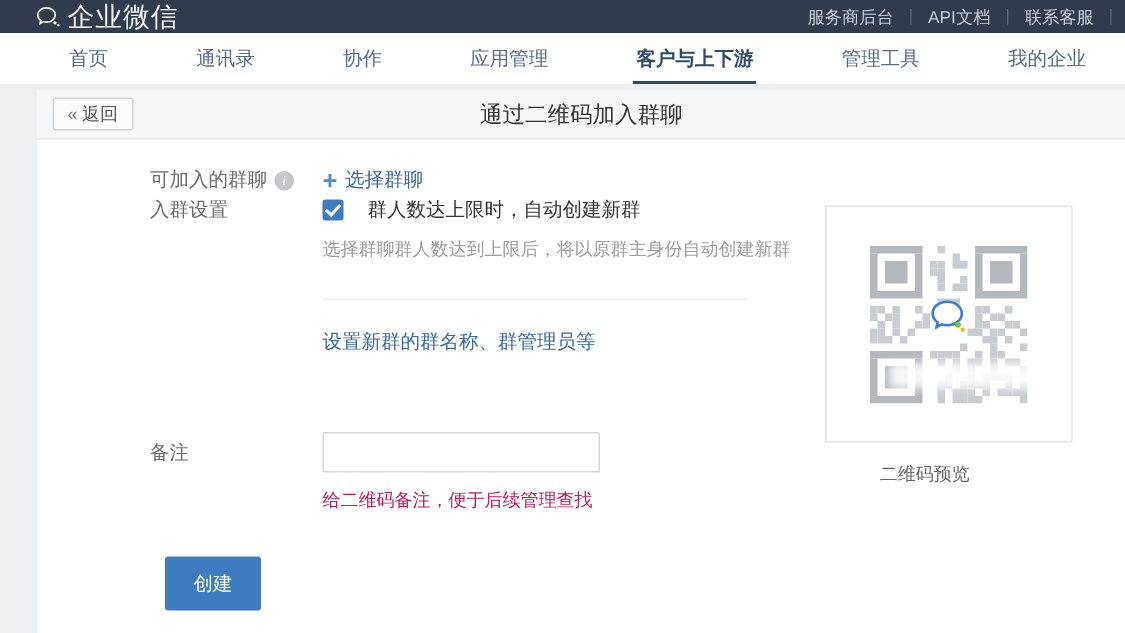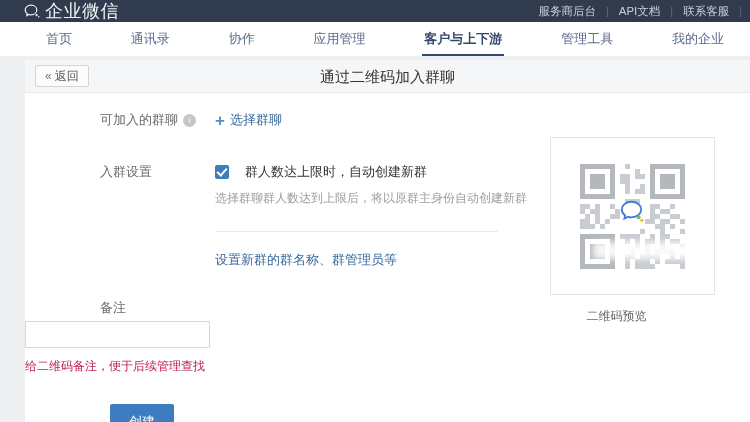--- a/index.html
+++ b/index.html
@@ -39,31 +39,31 @@
   .form-row { display:flex; align-items:flex-start; }
   .f-label { margin-left:75px; width:115px; font-size:13px; color:#6b6b6b; flex:none;
     display:flex; align-items:center; gap:5px; }
   .f-control { flex:1; }
   .row-groups { padding-top:18px;justify-content:space-between; }
   .info-icon { width:13px; height:13px; border-radius:50%; background:#c4c6c9; color:#fff;
     font-size:9px; line-height:13px; text-align:center; font-style:italic;
     font-family:"Liberation Serif",serif; cursor:pointer; }
   .link { color:#38699e; font-size:13px; cursor:pointer; display:inline-flex; align-items:center; }
   .plus-icon { color:#4e8fcc; font-size:17px; font-weight:bold; margin-right:5px; line-height:13px; }
-  .row-settings { margin-top:33px; }
+  .row-settings { }
   .checkline { display:flex; align-items:center; gap:16px; }
   .checkbox { width:14px; height:14px; background:#3d7dbf; border-radius:2px; position:relative;
     cursor:pointer; flex:none; }
   .checkbox::after { content:""; position:absolute; left:4px; top:1.5px; width:4px; height:8px;
     border:solid #fff; border-width:0 2px 2px 0; transform:rotate(42deg); }
   .check-label { font-size:13px; color:#333; cursor:pointer; }
   .desc { margin-top:9px; font-size:12px; color:#9c9da0; }
   .divider { margin-top:24px; width:283px; border-top:1px solid #e9eaeb; }
   .settings-link { display:inline-block; margin-top:19px; }
-  .row-remark { margin-top:25px;flex-direction:column; }
+  .row-remark { margin-top:51px; }
   .row-remark .f-label { line-height:27px; }
   .remark-input { width:185px; height:27px; border:1px solid #d5d6d8; border-radius:1px;
     font-size:13px; color:#333; padding:0 7px; outline:none;
     font-family:"Liberation Sans","DejaVu Sans",sans-serif; }
   .hint { margin-top:10px; font-size:12px; color:#be185d; }
   .create-btn { margin:29px 0 0 85px; width:64px; height:36px; background:#3d7dbf; color:#fff;
     border:none; border-radius:2px; font-size:13px; cursor:pointer;
     font-family:"Liberation Sans","DejaVu Sans",sans-serif; }
 
   

